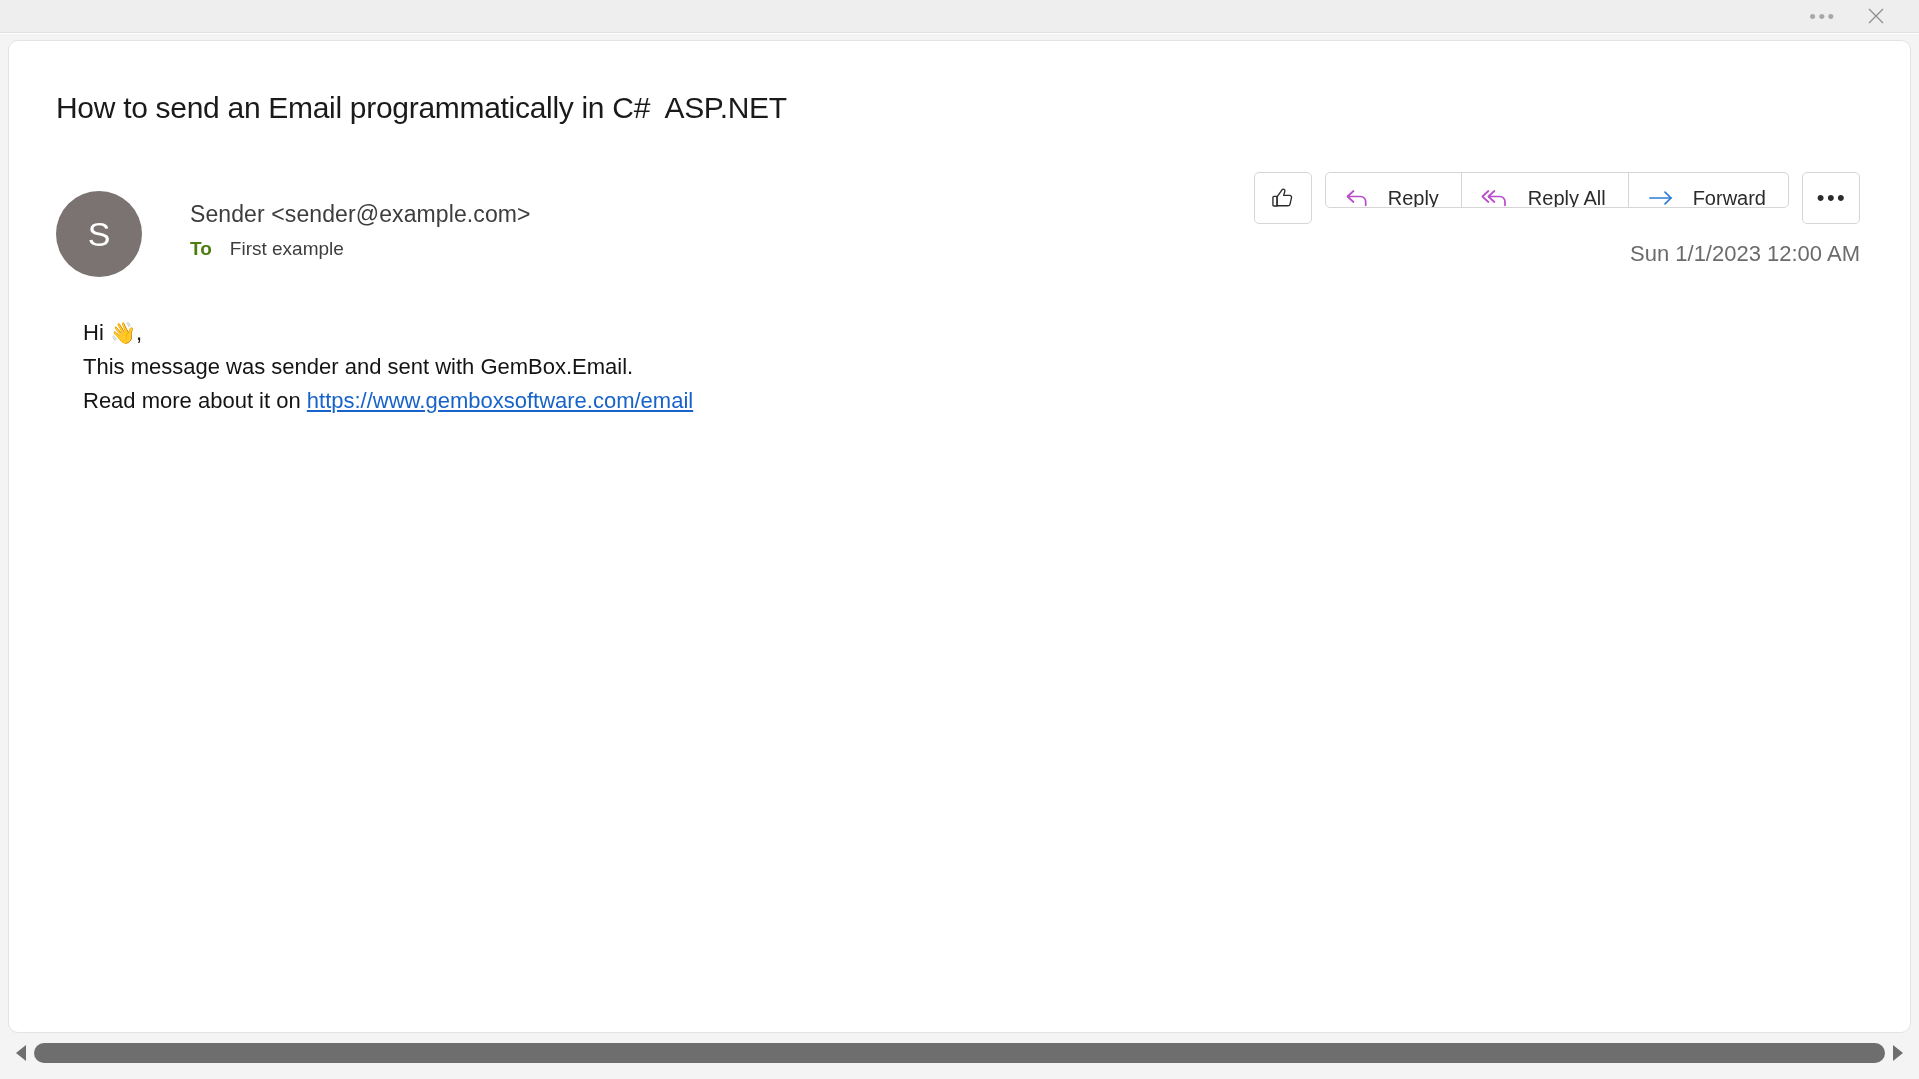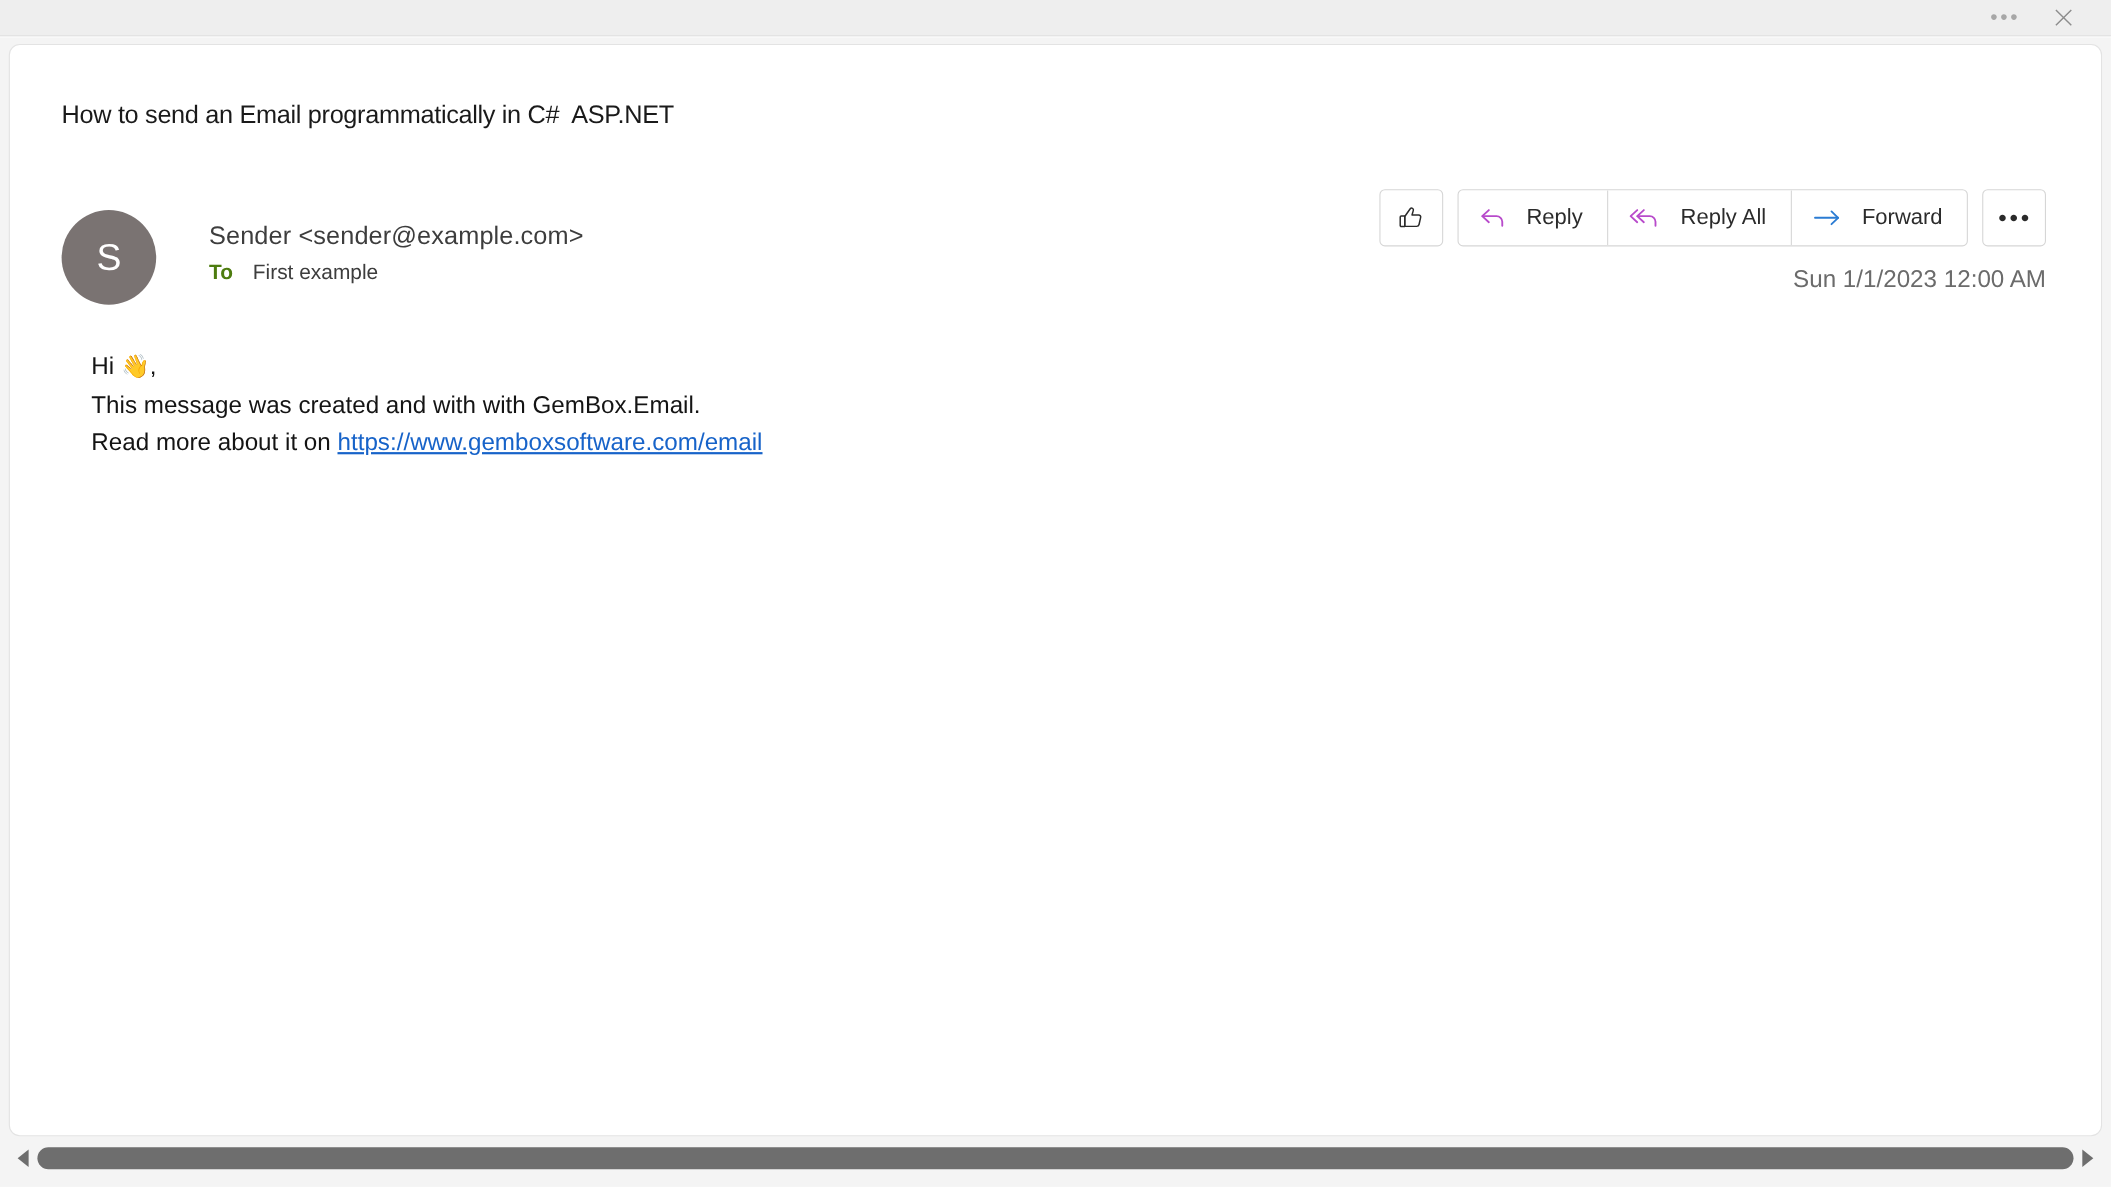--- a/index.html
+++ b/index.html
@@ -62,21 +62,21 @@
     border: 1px solid #e3e3e3;
     border-radius: 10px;
     overflow: hidden;
   }
 
   
   .subject {
     position: absolute;
     top: 50px;
     left: 47px;
-    font-size: 23px;
+    font-size: 30px;
     font-weight: 400;
     color: #1a1a1a;
     letter-spacing: -0.3px;
     white-space: pre;
   }
 
   
   .sender-row {
     position: absolute;
     top: 150px;
@@ -113,21 +113,21 @@
   .to-label { color: #4d7c0f; font-weight: bold; }
   .to-value { color: #3d3d3d; margin-left: 18px; }
 
   
   .actions {
     position: absolute;
     top: 131px;
     right: 50px;
     display: flex;
     align-items: stretch;
-    height: 52px;
+    height: 36px;
   }
   .act-btn {
     border: 1px solid #d6d6d6;
     background: #ffffff;
     border-radius: 5px;
     display: flex;
     align-items: center;
     justify-content: center;
     font-size: 20px;
     color: #2b2b2b;
@@ -304,21 +304,21 @@
       <div class="act-btn act-more">
         <span class="more-dots">•••</span>
       </div>
 
     </div>
 
     <div class="date-line">Sun 1/1/2023 12:00 AM</div>
 
     <div class="body-text">
       <div class="line"><span>Hi </span><span class="emoji">👋</span><span>,</span></div>
-      <div class="line">This message was created and with with GemBox.Email.</div>
+      <div class="line">This message was sender and sent with GemBox.Email.</div>
       <div class="line"><span>Read more about it on </span><a class="body-link" href="#">https://www.gemboxsoftware.com/email</a></div>
     </div>
 
   </div>
 
   <div class="hscroll">
     <div class="sb-arrow left">
       <span class="tri"></span>
     </div>
     <div class="sb-track">

